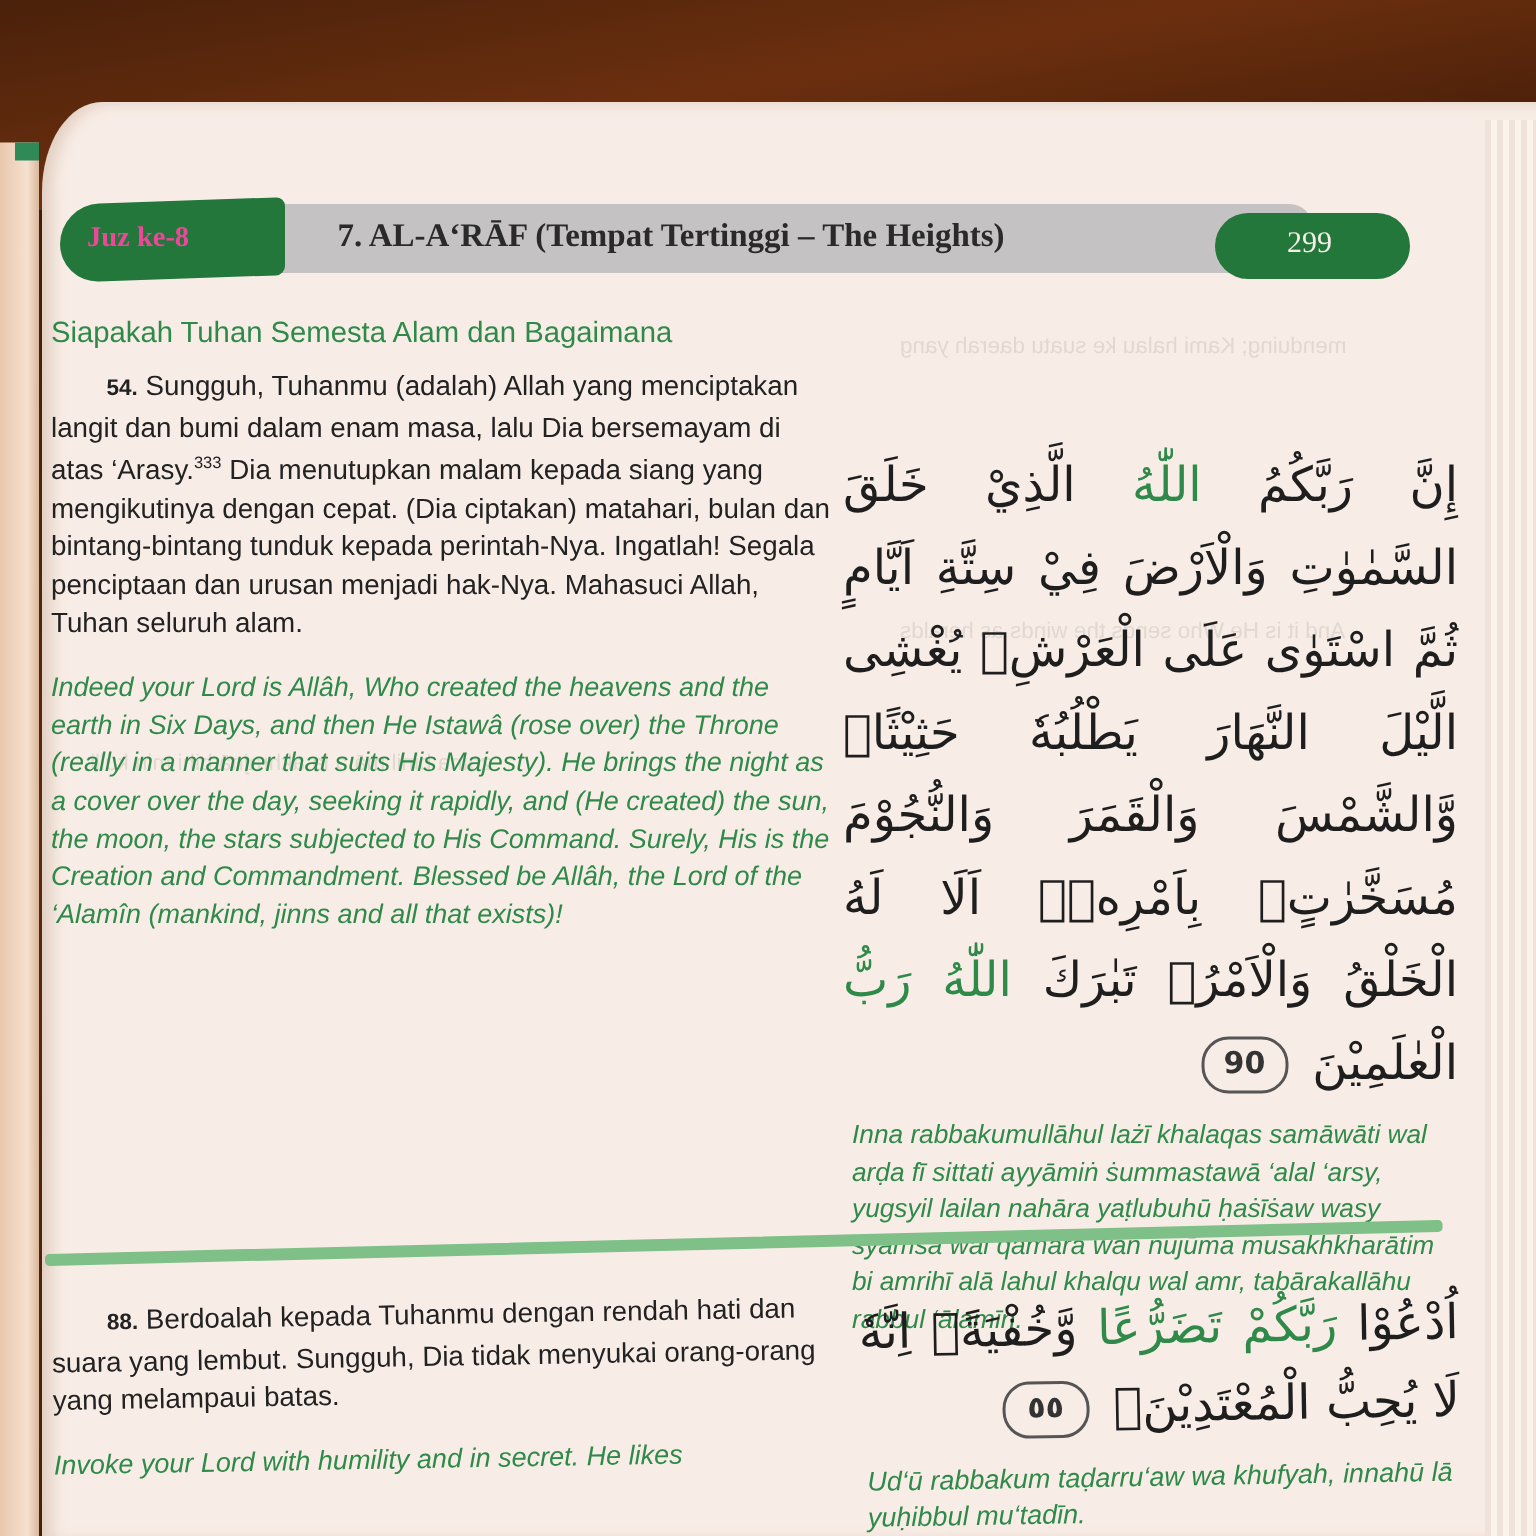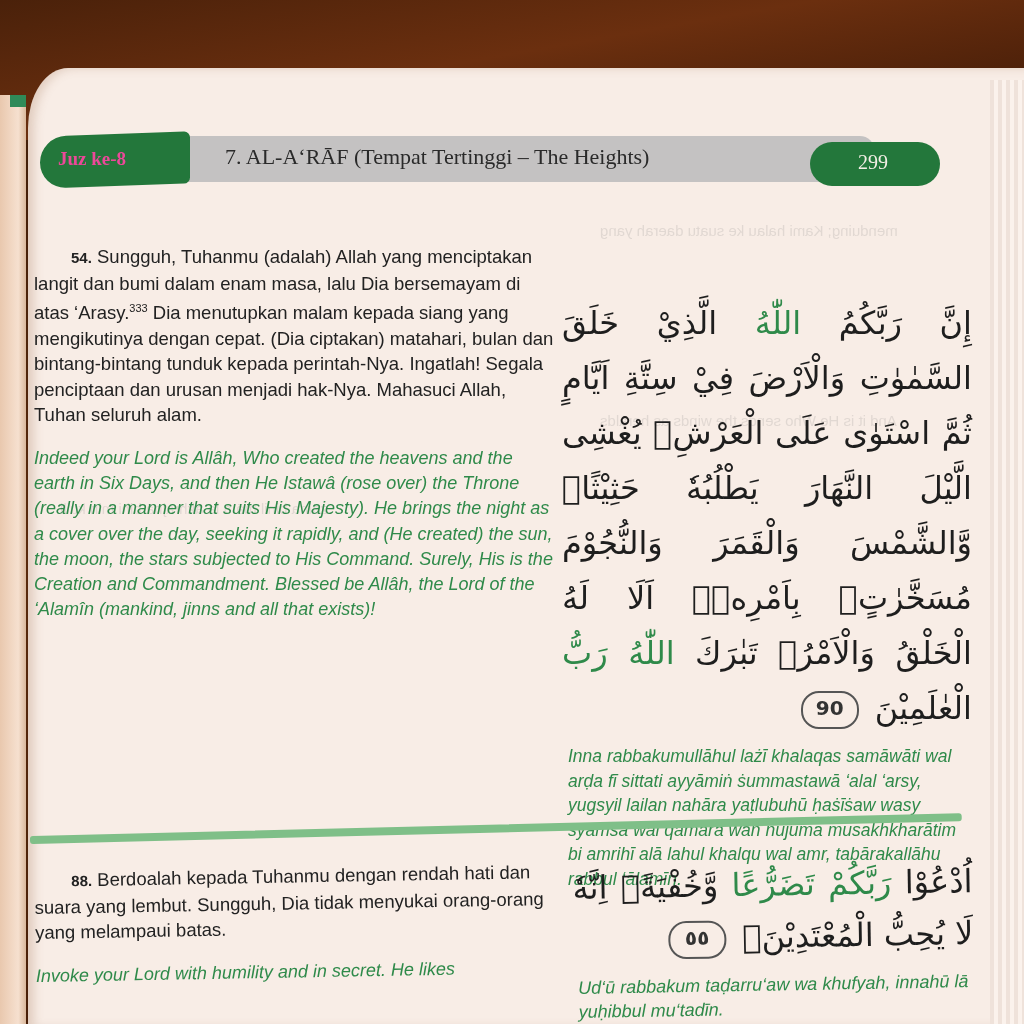--- a/index.html
+++ b/index.html
@@ -25,21 +25,21 @@
   
   .header { position:absolute; left:40px; top:132px; width:900px; height:58px; }
   .juz-tab { position:absolute; left:0; top:2px; width:150px; height:52px;
     background:#23773b; border-radius: 26px 6px 6px 26px;
     transform: skewY(-2deg); }
   .juz-label { position:absolute; left:18px; top:16px; color:#ec4899; font-family:"Liberation Serif", serif;
     font-weight:bold; font-size:19px; }
   .title-band { position:absolute; left:105px; top:4px; width:730px; height:46px;
     background:#c4c2c2; border-radius: 30px 20px 20px 30px; }
   .chapter-title { position:absolute; left:185px; top:12px; font-family:"Liberation Serif", serif;
-    font-weight:normal; font-size:22px; color:#2a2a2a; white-space:nowrap; }
+    font-weight:bold; font-size:22px; color:#2a2a2a; white-space:nowrap; }
   .page-tab { position:absolute; left:770px; top:10px; width:130px; height:44px;
     background:#23773b; border-radius: 22px 22px 22px 22px; }
   .page-number { position:absolute; left:818px; top:19px; color:#f4efe6; font-family:"Liberation Serif", serif;
     font-weight:normal; font-size:20px; }
 
   
   .col-left { position:absolute; left:34px; top:210px; width:520px; }
   .section-heading { color:#2f8a4a; font-size:19.5px; line-height:24px; margin:0 0 10px 0; }
   .verse-id { color:#222; font-size:18.5px; line-height:25.5px; margin:0; }
   .verse-id .num { font-weight:bold; font-size:15px;margin-left:37px; }
@@ -85,21 +85,21 @@
   <div class="title-band"></div>
   <div class="juz-tab"></div>
   <div class="juz-label">Juz ke-8</div>
   <div class="chapter-title">7. AL-A‘RĀF (Tempat Tertinggi – The Heights)</div>
   <div class="page-tab"></div>
   <div class="page-number">299</div>
 </div>
 
 <div class="col-left">
   <p class="section-heading">
-    <br>
+    <span>Siapakah Tuhan Semesta Alam dan Bagaimana</span><br>
   </p>
   <p class="verse-id">
     <span class="num">54.</span>
     <span>Sungguh, Tuhanmu (adalah) Allah yang menciptakan langit dan bumi dalam enam masa, lalu Dia bersemayam di atas ‘Arasy.</span><span class="sup">333</span><span> Dia menutupkan malam kepada siang yang mengikutinya dengan cepat. (Dia ciptakan) matahari, bulan dan bintang-bintang tunduk kepada perintah-Nya. Ingatlah! Segala penciptaan dan urusan menjadi hak-Nya. Mahasuci Allah, Tuhan seluruh alam.</span>
   </p>
   <p class="translation-en">Indeed your Lord is Allâh, Who created the heavens and the earth in Six Days, and then He Istawâ (rose over) the Throne (really in a manner that suits His Majesty). He brings the night as a cover over the day, seeking it rapidly, and (He created) the sun, the moon, the stars subjected to His Command. Surely, His is the Creation and Commandment. Blessed be Allâh, the Lord of the ‘Alamîn (mankind, jinns and all that exists)!</p>
 </div>
 
 <div class="col-right">
   <p class="arabic">

